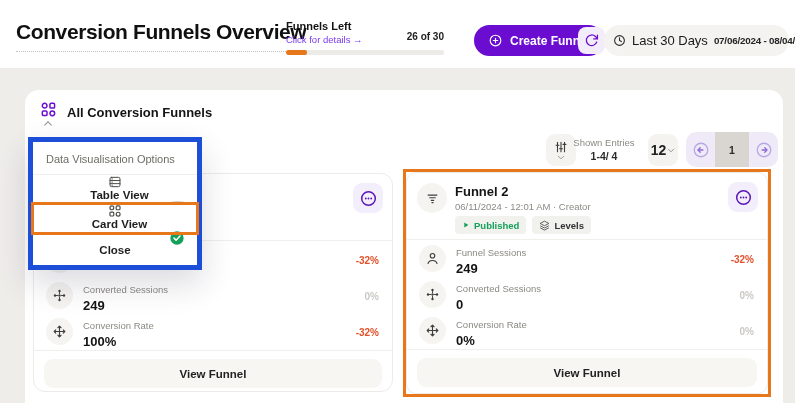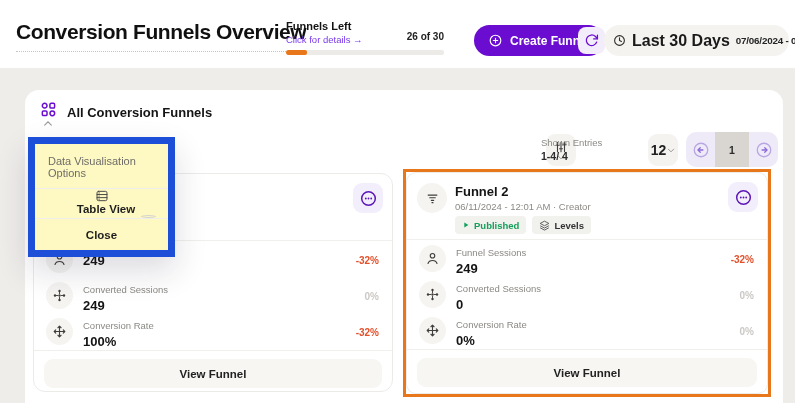--- a/index.html
+++ b/index.html
@@ -12,31 +12,31 @@
   .page-title { position:absolute; left:16px; top:20px; font-size:21px; font-weight:700; letter-spacing:-0.4px; color:#101010; border-bottom:1px dotted #c6c4c0; padding-bottom:7px; }
   .funnels-left { position:absolute; left:286px; top:20px; width:158px; }
   .fl-label { font-size:11px; font-weight:700; color:#141414; }
   .fl-link { font-size:9.5px; font-weight:400; color:#7c3aed; margin-top:2px; cursor:pointer; }
   .fl-count { position:absolute; right:0; top:11px; font-size:10px; font-weight:700; color:#222; }
   .fl-track { margin-top:5px; width:100%; height:5px; background:#edebe7; border-radius:2px; overflow:hidden; }
   .fl-fill { width:13%; height:100%; background:#e8761a; border-radius:2px; }
   .btn-create { position:absolute; left:474px; top:25px; height:31px; padding:0 14px; border-radius:16px; background:#6a0dd0; color:#fff; font-size:12px; font-weight:700; display:flex; align-items:center; gap:7px; }
   .btn-refresh { position:absolute; left:578px; top:27px; width:27px; height:27px; border-radius:8px; background:#f2ecfb; display:flex; align-items:center; justify-content:center; }
   .date-pill { position:absolute; left:604px; top:25px; width:185px; height:31px; border-radius:16px; background:#f4f3f0; display:flex; align-items:center; gap:6px; padding:0 9px; cursor:pointer; }
-  .date-preset { font-size:16px; font-weight:700; color:#1a1a1a; white-space:nowrap; }
+  .date-preset { font-size:13px; font-weight:400; color:#1a1a1a; white-space:nowrap; }
   .date-range { font-size:9.8px; font-weight:600; color:#252525; letter-spacing:-0.2px; white-space:nowrap; }
 
   
   .panel { position:absolute; left:25px; top:90px; width:758px; height:326px; background:#fff; border-radius:14px; }
   .grid-ic { position:absolute; left:15px; top:11px; }
   .chev-under { position:absolute; left:18px; top:30px; }
   .panel-title { position:absolute; left:42px; top:15px; font-size:13px; font-weight:700; color:#141414; }
 
   .sliders-btn { position:absolute; left:521px; top:44px; width:30px; height:32px; border-radius:9px; background:#f4f3f0; display:flex; flex-direction:column; align-items:center; justify-content:center; gap:1px; }
-  .shown-entries { position:absolute; left:516px; top:47px; width:80px; text-align:left; }
+  .shown-entries { position:absolute; left:539px; top:47px; width:80px; text-align:center; }
   .se-label { font-size:9.5px; color:#8b8984; }
   .se-value { font-size:10.5px; font-weight:600; color:#2b2b2b; margin-top:2px; }
   .page-size-btn { position:absolute; left:623px; top:44px; width:30px; height:32px; border-radius:9px; background:#f4f3f0; display:flex; flex-direction:row; align-items:center; justify-content:center; gap:1px; font-size:14px; font-weight:700; color:#222; }
   .pagination { position:absolute; left:661px; top:42px; width:92px; height:35px; background:#efeaf8; border-radius:10px; display:flex; align-items:center; }
   .page-arrow { width:29px; display:flex; align-items:center; justify-content:center; height:100%; }
   .page-num { width:34px; height:35px; background:#d9d6d1; display:flex; align-items:center; justify-content:center; font-size:10.5px; font-weight:700; color:#2c2c2c; }
 
   
   .card { position:absolute; background:#fff; border:1px solid #ecebe8; border-radius:12px; }
   .card-left { left:8px; top:83px; width:360px; height:219px; }
@@ -59,21 +59,21 @@
   .m-label { font-size:9.5px; color:#8b8984; height:11px; line-height:11px; }
   .m-value { font-size:13px; font-weight:700; color:#141414; margin-top:1px; }
   .m-change { position:absolute; right:13px; top:50%; transform:translateY(-50%); font-size:10px; font-weight:700; }
   .m-change.neg { color:#e2512c; }
   .m-change.zero { color:#cbc9c5; }
 
   .card-footer { position:absolute; left:0; right:0; top:176px; border-top:1px solid #f0efec; padding:8px 10px 0; }
   .view-btn { width:100%; height:29px; border-radius:9px; background:#f7f6f3; font-size:11.5px; font-weight:600; color:#222; }
 
   
-  .popup { position:absolute; left:28px; top:137px; width:147px; background:#fef9c3; border:7px solid #1d4ed8; box-shadow:0 14px 30px rgba(40,30,60,.16); z-index:10; }
+  .popup { position:absolute; left:28px; top:137px; width:174px; background:#ffffff; border:5px solid #1d4ed8; box-shadow:0 14px 30px rgba(40,30,60,.16); z-index:10; }
   .popup-title { padding:11px 13px 9px; font-size:11px; color:#6e6c67; }
   .pdiv { border-top:1px solid #efeeeb; }
   .popup-row { height:29px; display:flex; align-items:center; padding:0 12px; position:relative;flex-direction:column; }
   .popup-row .opt-label { font-size:11.5px; font-weight:700; color:#1e1e1e; margin-left:9px; }
   .radio { margin-left:auto; width:15px; height:15px; border-radius:50%; border:1.5px solid #d4d2ce; }
   .annotated { outline:3px solid #e8761a; outline-offset:-1px; z-index:2; }
   .check-wrap { margin-left:auto; display:flex; }
   .popup-close { display:block; width:100%; height:31px; font-size:11.5px; font-weight:700; color:#1e1e1e; text-align:center; }
 
   svg { display:block; }
@@ -360,15 +360,32 @@
     <span>
       <svg width="14" height="14" viewBox="0 0 24 24" fill="none" stroke="#4a4946" stroke-width="1.7" stroke-linecap="round">
         <rect x="3.5" y="4" width="17" height="16" rx="2.5"></rect>
           <path d="M3.5 9.5h17M3.5 14.8h17"></path>
           <path d="M7 6.8h.01M7 12.2h.01M7 17.5h.01" stroke-width="2.2"></path>
       </svg>
     </span>
     <span class="opt-label">Table View</span>
     <span class="radio"></span>
   </div>
+  <div class="popup-row annotated">
+    <span>
+      <svg width="14" height="14" viewBox="0 0 24 24" fill="none" stroke="#4a4946" stroke-width="2">
+        <circle cx="6.6" cy="6.6" r="3.3"></circle>
+          <rect x="14" y="3.3" width="6.6" height="6.6" rx="1.6"></rect>
+        <rect x="3.3" y="14" width="6.6" height="6.6" rx="1.6"></rect>
+          <circle cx="17.4" cy="17.4" r="3.3"></circle>
+      </svg>
+    </span>
+    <span class="opt-label">Card View</span>
+    <span class="check-wrap">
+      <svg width="16" height="16" viewBox="0 0 24 24">
+        <circle cx="12" cy="12" r="10" fill="#14a05a"></circle>
+        <polyline points="7.5 12.2 10.6 15.2 16.5 9" fill="none" stroke="#fff" stroke-width="2.2" stroke-linecap="round" stroke-linejoin="round"></polyline>
+      </svg>
+    </span>
+  </div>
   <div class="pdiv"></div>
   <button class="popup-close">Close</button>
 </div>
 
 </body></html>

